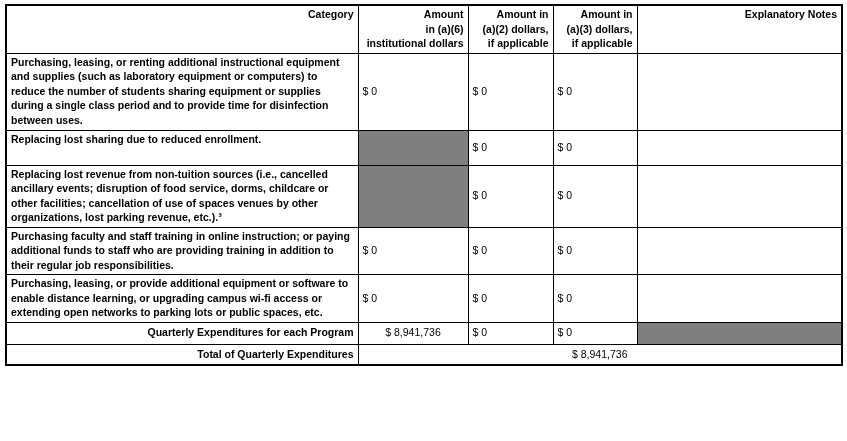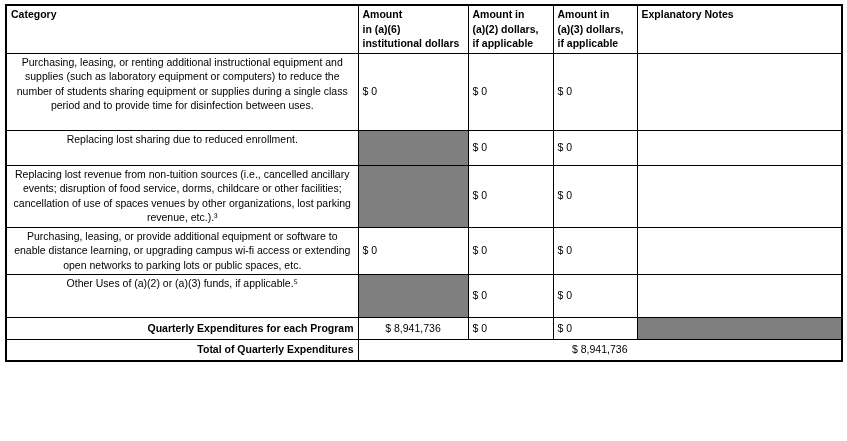--- a/index.html
+++ b/index.html
@@ -27,30 +27,31 @@
   }
   table.exp th, table.exp td {
     border: 1px solid #000000;
     padding: 1px 4px 2px 4px;
     font-size: 10.5px;
     line-height: 14.5px;
     overflow: hidden;
   }
   th.hdr {
     font-weight: bold;
-    text-align: left;
+    text-align: right;
     vertical-align: top;
     white-space: pre-line;
     font-size: 11px;
     line-height: 15px;
     padding-top: 2px;
   }
   td.cat {
-    text-align: center;
+    text-align: left;
     vertical-align: top;
+    font-weight: bold;
   }
   td.cat-bold {
     text-align: right;
     vertical-align: middle;
     font-weight: bold;
   }
   td.amt {
     text-align: left;
     vertical-align: middle;
     font-size: 11px;
@@ -109,30 +110,30 @@
         <td class="amt">$ 0</td>
         <td class="note"></td>
       </tr>
       <tr style="height:57px">
         <td class="cat">Replacing lost revenue from non-tuition sources (i.e., cancelled ancillary events; disruption of food service, dorms, childcare or other facilities; cancellation of use of spaces venues by other organizations, lost parking revenue, etc.).³</td>
         <td class="amt gray"></td>
         <td class="amt">$ 0</td>
         <td class="amt">$ 0</td>
         <td class="note"></td>
       </tr>
-      <tr style="height:45px">
-        <td class="cat">Purchasing, leasing, or provide additional equipment or software to enable distance learning, or upgrading campus wi-fi access or extending open networks to parking lots or public spaces, etc.</td>
+      <tr style="height:47px">
+        <td class="cat">Purchasing faculty and staff training in online instruction; or paying additional funds to staff who are providing training in addition to their regular job responsibilities.</td>
         <td class="amt">$ 0</td>
         <td class="amt">$ 0</td>
         <td class="amt">$ 0</td>
         <td class="note"></td>
       </tr>
-      <tr style="height:43px">
-        <td class="cat">Other Uses of (a)(2) or (a)(3) funds, if applicable.⁵</td>
-        <td class="amt gray"></td>
+      <tr style="height:45px">
+        <td class="cat">Purchasing, leasing, or provide additional equipment or software to enable distance learning, or upgrading campus wi-fi access or extending open networks to parking lots or public spaces, etc.</td>
+        <td class="amt">$ 0</td>
         <td class="amt">$ 0</td>
         <td class="amt">$ 0</td>
         <td class="note"></td>
       </tr>
       <tr style="height:22px">
         <td class="cat-bold">Quarterly Expenditures for each Program</td>
         <td class="amt-lg">$ 8,941,736</td>
         <td class="amt">$ 0</td>
         <td class="amt">$ 0</td>
         <td class="note gray"></td>

